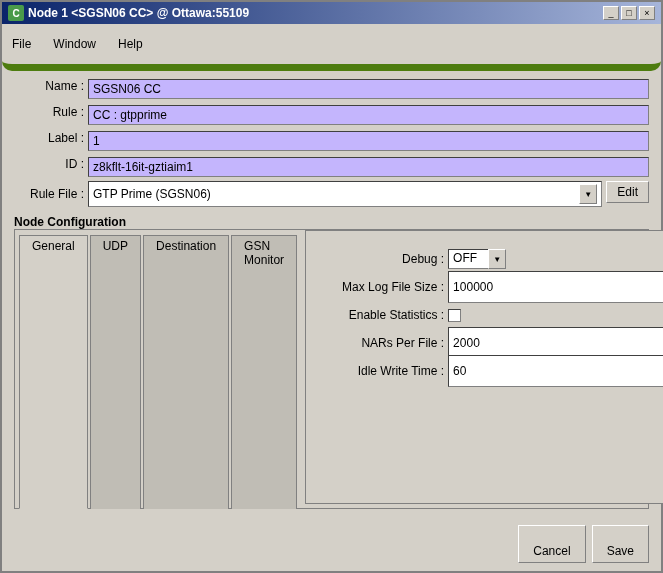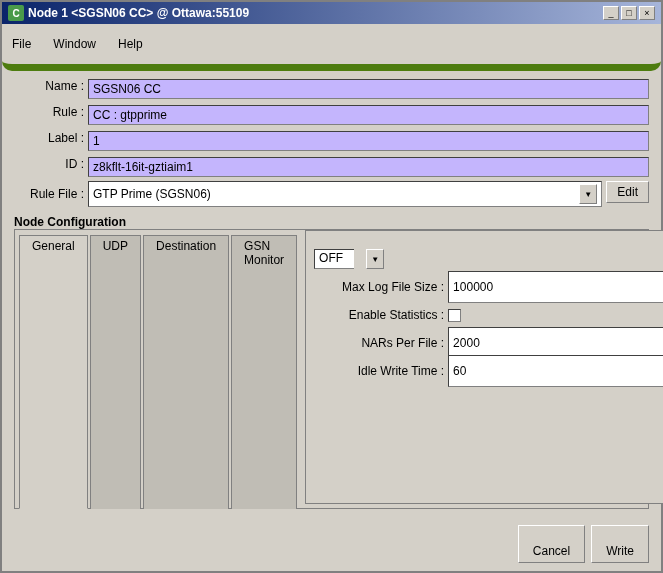--- a/index.html
+++ b/index.html
@@ -232,21 +232,21 @@
       background: white;
       padding: 1px 4px;
       font-size: 12px;
       border-top-color: #404040;
       border-left-color: #404040;
       width: 380px;
     }
     .debug-wrapper {
       display: flex;
       align-items: center;
-      gap: 12px;
+      gap: 0;
     }
     .debug-value {
       height: 20px;
       border: 1px solid #808080;
       background: white;
       padding: 1px 4px;
       font-size: 12px;
       border-top-color: #404040;
       border-left-color: #404040;
       width: 40px;
@@ -360,20 +360,21 @@
         <div class="tabs">
           <div class="tab active">General</div>
           <div class="tab">UDP</div>
           <div class="tab">Destination</div>
           <div class="tab">GSN Monitor</div>
         </div>
 
         <div class="tab-content">
 
           <div class="config-row">
+            <span class="config-label">Debug :</span>
             <div class="debug-wrapper">
               <div class="debug-value">OFF</div>
               <div class="debug-arrow">▼</div>
             </div>
           </div>
 
           <div class="config-row">
             <span class="config-label">Max Log File Size :</span>
             <input class="config-value" type="text" value="100000" style="">
           </div>
@@ -392,15 +393,15 @@
             <span class="config-label">Idle Write Time :</span>
             <input class="config-value" type="text" value="60" style="">
           </div>
         </div>
       </div>
     </div>
   </div>
 
   <div class="bottom-bar">
     <button class="bottom-btn">Cancel</button>
-    <button class="bottom-btn">Write</button>
+    <button class="bottom-btn">Save</button>
   </div>
 </div>
 
 </body></html>

